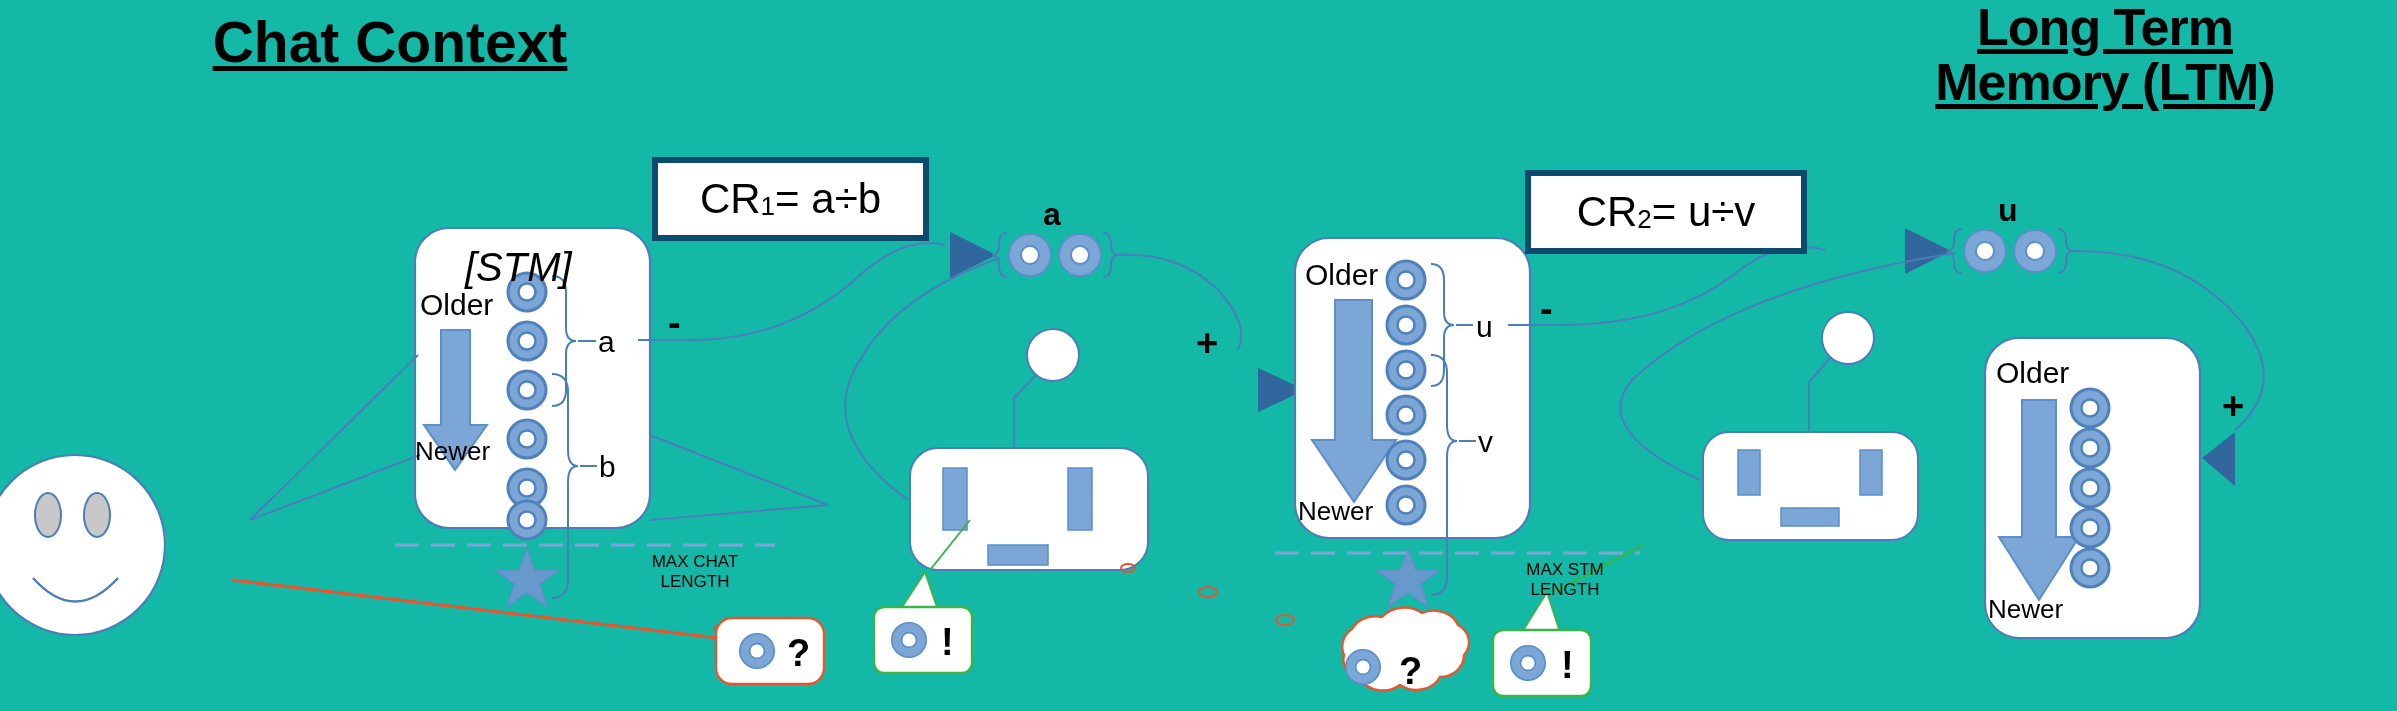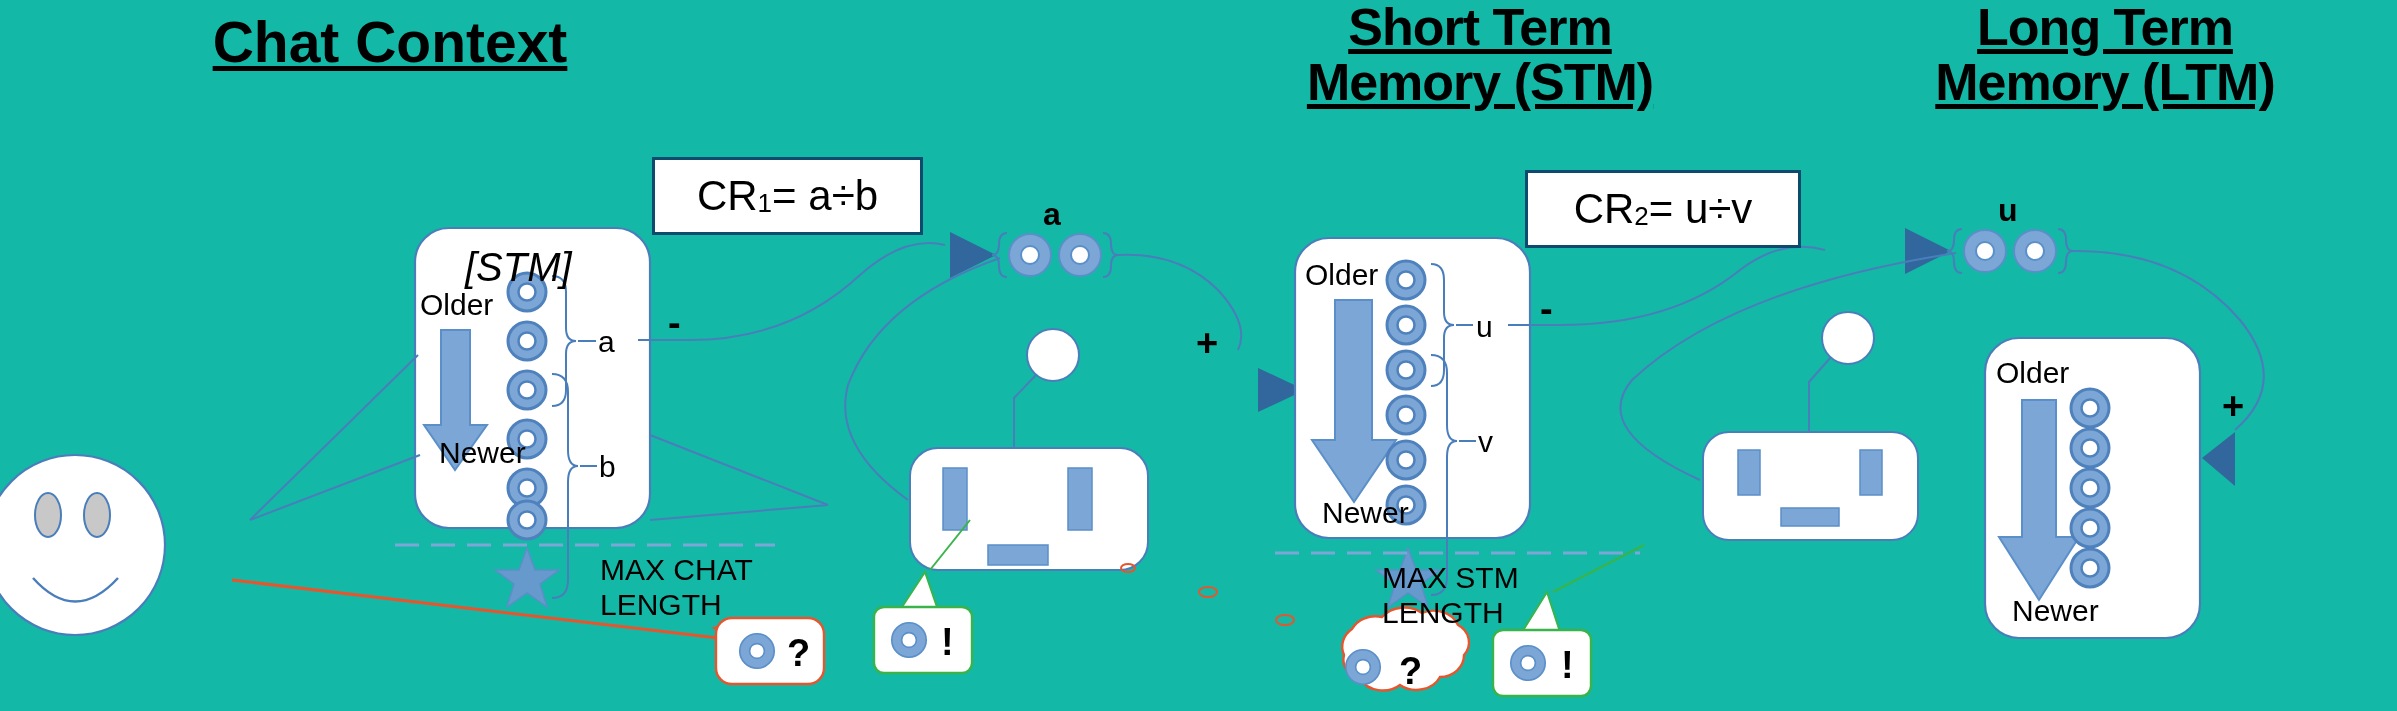--- a/index.html
+++ b/index.html
@@ -38,21 +38,21 @@
     text-decoration: underline;
     text-decoration-thickness: 5px;
     text-underline-offset: 4px;
   }
   .hd-cc { left: 110px; top: 12px; width: 560px; font-size: 57px; }
   .hd-stm { left: 1180px; top: 0px; width: 600px; font-size: 52px; letter-spacing: -1px; }
   .hd-ltm { left: 1810px; top: 0px; width: 590px; font-size: 52px; letter-spacing: -1px; }
 
   .crbox {
     position: absolute;
-    border: 3px solid #0c4a6e;
+    border: 6px solid #0c4a6e;
     background: #ffffff;
     color: #000000;
     font-size: 42px;
     display: flex;
     align-items: center;
     justify-content: center;
     font-family: "Liberation Sans", sans-serif;
     white-space: nowrap;
   }
   .crbox sub { font-size: 26px; vertical-align: baseline; position: relative; top: 7px; }
@@ -60,25 +60,25 @@
   #cr2 { left: 1525px; top: 170px; width: 270px; height: 72px; }
 
   .lbl {
     position: absolute;
     color: #000000;
     font-family: "Liberation Sans", sans-serif;
     white-space: nowrap;
   }
   .lbl-stmtag { font-size: 40px; }
   .lbl-older { font-size: 30px; }
-  .lbl-newer { font-size: 30px; margin-left: 24px; }
+  .lbl-newer { font-size: 26px; }
   .lbl-ab { font-size: 30px; }
   .lbl-sign { font-size: 38px; font-weight: bold; }
   .lbl-cluster { font-size: 32px; font-weight: bold; }
-  .lbl-max { font-size: 30px; text-align: left; line-height: 1.18; }
+  .lbl-max { font-size: 17px; text-align: center; line-height: 1.18; }
   .lbl-qmark { font-size: 38px; font-weight: bold; }
 </style>
 </head>
 <body>
 
 <div id="stage">
 
   <svg class="layer" viewBox="0 0 2397 711">
     <defs>
       <g id="ringShape">
@@ -292,24 +292,20 @@
     </g>
 
     <g>
       <path d="M2202 458 L2235 432 L2235 486 Z" fill="#31679c"></path>
     </g>
   </svg>
 
   <div class="hd hd-cc">
     <span>Chat Context</span>
   </div>
-  <div class="hd hd-stm">
-    <span>Short Term</span>
-    <span>Memory (STM)</span>
-  </div>
   <div class="hd hd-ltm">
     <span>Long Term</span>
     <span>Memory (LTM)</span>
   </div>
 
   <div class="crbox" id="cr1">
     <span>CR</span>
       <sub>1</sub>
       <span> = a÷b</span>
   </div>
@@ -335,21 +331,21 @@
   <div class="lbl lbl-qmark" style="left:787px; top:632px;">?</div>
   <div class="lbl lbl-qmark" style="left:941px; top:621px;">!</div>
 
   <div class="lbl lbl-sign" style="left:1196px; top:322px;">+</div>
 
   <div class="lbl lbl-older" style="left:1305px; top:258px;">Older</div>
   <div class="lbl lbl-newer" style="left:1298px; top:496px;">Newer</div>
   <div class="lbl lbl-ab" style="left:1476px; top:310px;">u</div>
   <div class="lbl lbl-ab" style="left:1478px; top:425px;">v</div>
   <div class="lbl lbl-sign" style="left:1540px; top:288px;">-</div>
-  <div class="lbl lbl-max" style="left:1382px; top:560px; width:190px;">
+  <div class="lbl lbl-max" style="left:1470px; top:560px; width:190px;">
     <span>MAX STM</span><br>
     <span>LENGTH</span>
   </div>
 
   <div class="lbl lbl-cluster" style="left:1998px; top:192px;">u</div>
 
   <div class="lbl lbl-qmark" style="left:1399px; top:650px;">?</div>
   <div class="lbl lbl-qmark" style="left:1561px; top:644px;">!</div>
 
   <div class="lbl lbl-older" style="left:1996px; top:356px;">Older</div>

